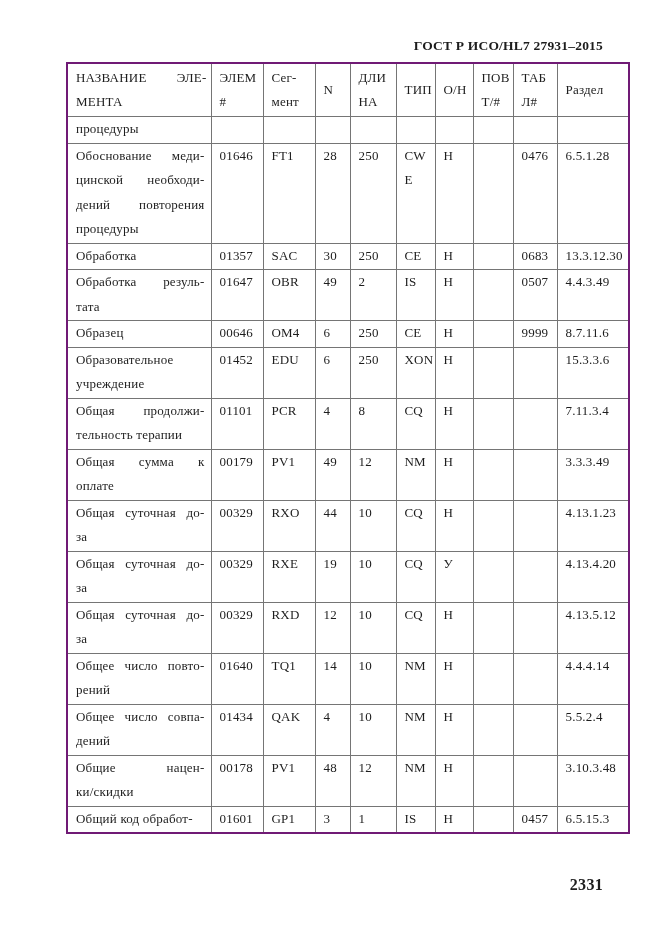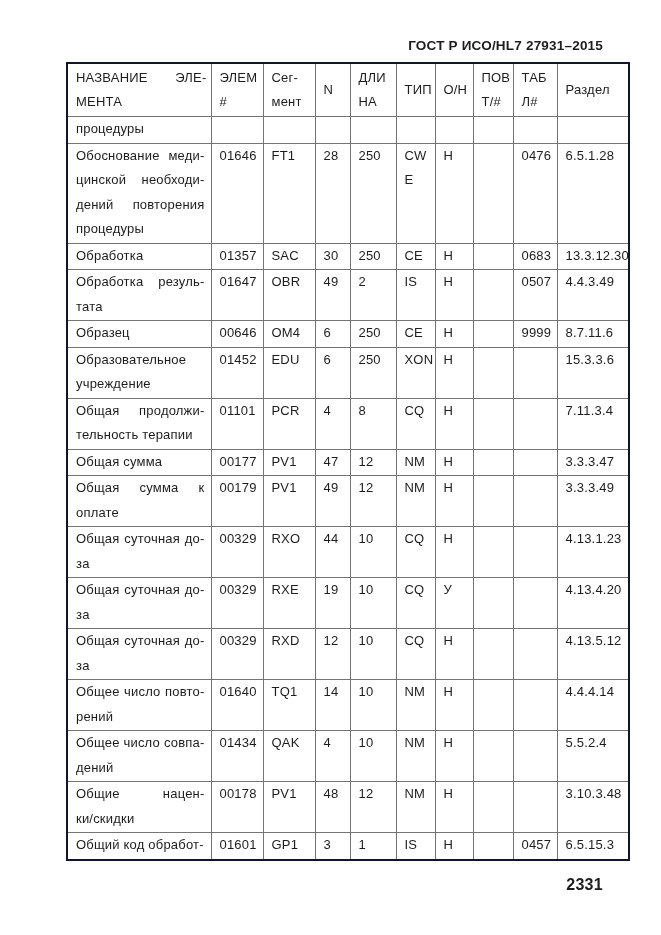--- a/index.html
+++ b/index.html
@@ -3,40 +3,40 @@
 <meta charset="utf-8">
 <style>
   * { box-sizing: border-box; margin: 0; padding: 0; }
   html, body { background: #ffffff; }
   .page {
     position: relative;
     width: 636px;
     height: 935px;
     background: #ffffff;
     overflow: hidden;
-    font-family: Liberation Sans, sans-serif;
+    font-family: Liberation Serif, serif;
     color: #1d1d1d;
   }
   .doc-title {
     position: absolute;
     top: 38px;
     right: 33px;
     font-size: 13.5px;
     font-weight: bold;
     letter-spacing: 0.2px;
     white-space: nowrap;
   }
   table.els {
     position: absolute;
     left: 66px;
     top: 62px;
     width: 562px;
     border-collapse: collapse;
     table-layout: fixed;
-    border: 2px solid #0f172a;
+    border: 2px solid #701a75;
   }
   .els th, .els td {
     border: 1px solid #757575;
     font-size: 13px;
     font-weight: normal;
     text-align: left;
     letter-spacing: 0.2px;
     overflow: hidden;
   }
   .els th {
@@ -325,48 +325,20 @@
             <div class="line">Н</div>
           </td>
           <td class="c-repeat"></td>
           <td class="c-table_num"></td>
           <td class="c-section">
             <div class="line">7.11.3.4</div>
           </td>
         </tr>
         <tr>
           <td class="c-name">
-            <div class="line">Общая сумма</div>
-          </td>
-          <td class="c-elem">
-            <div class="line">00177</div>
-          </td>
-          <td class="c-segment">
-            <div class="line">PV1</div>
-          </td>
-          <td class="c-n">
-            <div class="line">47</div>
-          </td>
-          <td class="c-length">
-            <div class="line">12</div>
-          </td>
-          <td class="c-type">
-            <div class="line">NM</div>
-          </td>
-          <td class="c-opt">
-            <div class="line">Н</div>
-          </td>
-          <td class="c-repeat"></td>
-          <td class="c-table_num"></td>
-          <td class="c-section">
-            <div class="line">3.3.3.47</div>
-          </td>
-        </tr>
-        <tr>
-          <td class="c-name">
             <div class="jline">Общая сумма к</div>
             <div class="line">оплате</div>
           </td>
           <td class="c-elem">
             <div class="line">00179</div>
           </td>
           <td class="c-segment">
             <div class="line">PV1</div>
           </td>
           <td class="c-n">

